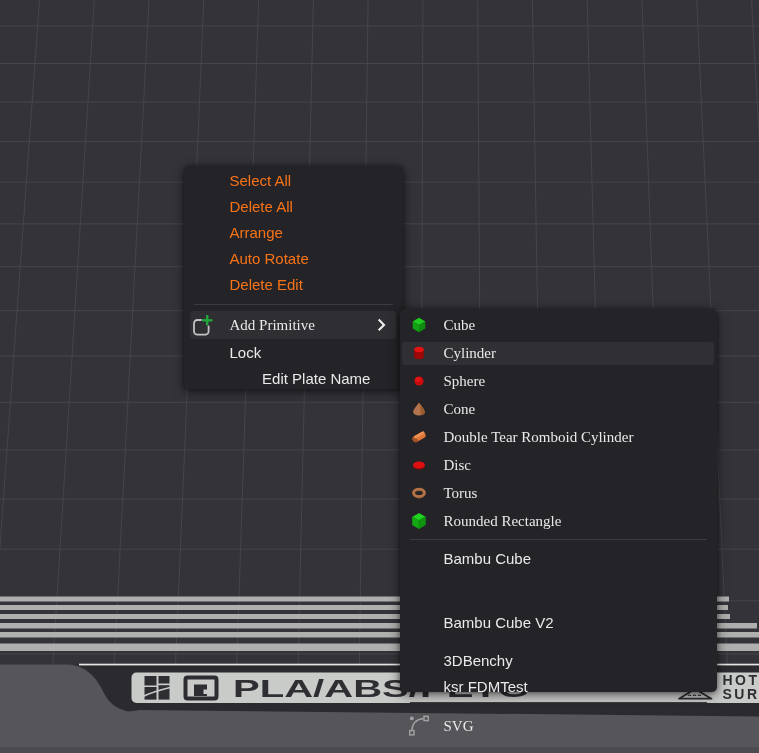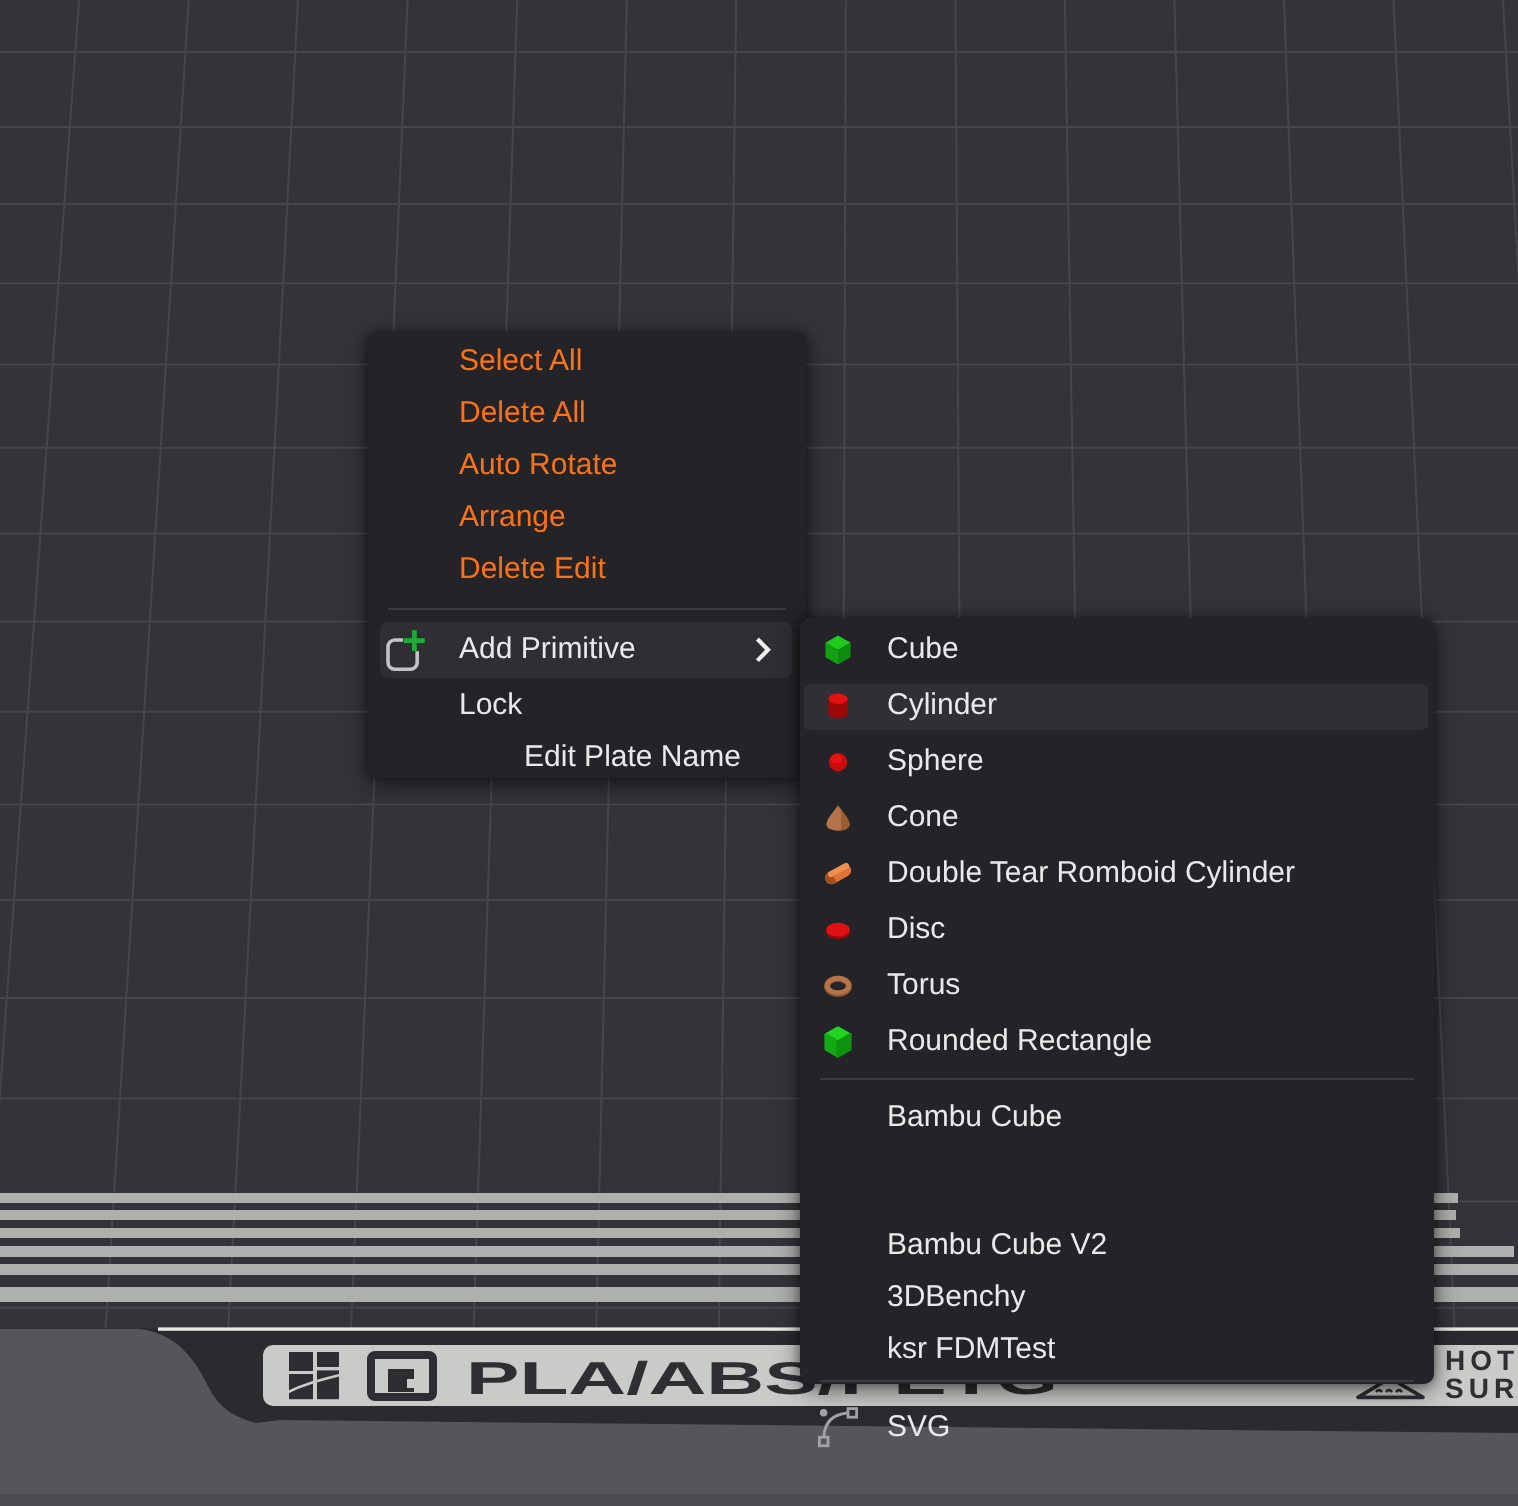--- a/index.html
+++ b/index.html
@@ -9,21 +9,21 @@
            color:#e9e9ea; font-size:15px; }
   .menu ul { list-style:none; margin:0; padding:2px 0; }
   .menu li { position:relative; }
   .mi { height:26px; line-height:26px; }
   .dis { color:#f97316; }
   .sep { border:none; border-top:1px solid #3a3a3f; }
   .hl  { position:absolute; left:2px; right:3px; top:2.5px; bottom:2px;
           background:#2f2f34; border-radius:3px; }
   .hlm { position:absolute; left:6px; right:7px; top:1px; bottom:1.5px;
           background:#2e2e33; border-radius:4px; }
-  .lbl { position:relative; }
+  .lbl { position:relative;font-family:Liberation Serif, serif; }
 </style></head>
 <body>
 <svg width="759" height="753" style="position:absolute;left:0;top:0">
   <rect x="0" y="0" width="759" height="753" fill="#343339"></rect>
   <g stroke="#45454c" stroke-width="1" fill="none">
 <line x1="39.5" y1="0" x2="-8.5" y2="664"></line>
 <line x1="94.3" y1="0" x2="52.8" y2="664"></line>
 <line x1="149.0" y1="0" x2="114.1" y2="664"></line>
 <line x1="203.8" y1="0" x2="175.5" y2="664"></line>
 <line x1="258.6" y1="0" x2="236.8" y2="664"></line>
@@ -88,22 +88,22 @@
     <path d="M 688,696 q 1.5,-2 3,0 M 693,696 q 1.5,-2 3,0 M 698,696 q 1.5,-2 3,0" stroke-width="1.2"></path>
   </g>
   <text x="722.5" y="685" font-size="14" font-weight="bold" letter-spacing="2.5" fill="#2f2e33">HOT</text>
   <text x="722.5" y="699" font-size="14" font-weight="bold" letter-spacing="2.5" fill="#2f2e33">SURF</text>
 </svg>
 
 <div class="menu" style="left:183.5px; top:166px; width:219.5px; height:223px;">
   <ul>
     <li class="mi dis" style="padding-left:46px;">Select All</li>
     <li class="mi dis" style="padding-left:46px;">Delete All</li>
+    <li class="mi dis" style="padding-left:46px;">Arrange</li>
     <li class="mi dis" style="padding-left:46px;">Auto Rotate</li>
-    <li class="mi dis" style="padding-left:46px;">Arrange</li>
     <li class="mi dis" style="padding-left:46px;">Delete Edit</li>
     <hr class="sep" style="margin:5.5px 10px 5.5px;">
     <li style="height:30px; line-height:30px;">
       <div class="hlm"></div>
       <svg width="21" height="21" style="position:absolute; left:9px; top:4.5px;">
         <rect x="1" y="5" width="14.6" height="14.6" rx="3.4" fill="none" stroke="#c3c3c5" stroke-width="1.8"></rect>
         <rect x="8.6" y="0" width="12" height="10.6" fill="#2e2e33"></rect>
         <g stroke="#21a73c" stroke-width="2.4">
           <line x1="9" y1="5.3" x2="19.4" y2="5.3"></line>
           <line x1="14.2" y1="0.1" x2="14.2" y2="10.5"></line>
@@ -154,21 +154,21 @@
 <ellipse cx="8" cy="7.8" rx="5.4" ry="3.6" fill="none" stroke="#b5744a" stroke-width="2.3"></ellipse>
         </svg><span class="lbl">Torus</span></li>
     <li class="icr"><svg class="ii" width="16" height="16">
           <polygon points="8,1 14,4.5 8,8 2,4.5" fill="#22d422" stroke="#22d422" stroke-width="1.6" stroke-linejoin="round"></polygon>
 <polygon points="2,4.5 8,8 8,15 2,11.5" fill="#15a815" stroke="#15a815" stroke-width="1.6" stroke-linejoin="round"></polygon>
 <polygon points="14,4.5 8,8 8,15 14,11.5" fill="#0f930f" stroke="#0f930f" stroke-width="1.6" stroke-linejoin="round"></polygon>
         </svg><span class="lbl">Rounded Rectangle</span></li>
     <hr class="sep" style="margin:3.5px 10px 6.5px;">
     <li class="mi" style="padding-left:43.5px;">Bambu Cube</li>
     <li class="mi" style="padding-left:43.5px;margin-top:38px;">Bambu Cube V2</li>
-    <li class="mi" style="padding-left:43.5px;">3DBenchy</li>
+    <li class="mi" style="padding-left:43.5px;margin-top:12px;">3DBenchy</li>
     <li class="mi" style="padding-left:43.5px;">ksr FDMTest</li>
     <hr class="sep" style="margin:2px 10px 8.5px;">
     <li class="icr"><svg class="ii isvg" width="22" height="22">
           <path d="M2.9,15.3 Q3.6,4.6 14.6,3.5" stroke="#a2a2a4" stroke-width="1.5" fill="none"></path>
 <circle cx="2.8" cy="3.4" r="1.9" fill="#a2a2a4"></circle>
 <rect x="15.0" y="1.3" width="4.3" height="4.3" fill="none" stroke="#a2a2a4" stroke-width="1.4"></rect>
 <rect x="0.7" y="15.6" width="4.3" height="4.3" fill="none" stroke="#a2a2a4" stroke-width="1.4"></rect>
         </svg><span class="lbl">SVG</span></li>
   </ul>
 </div>

